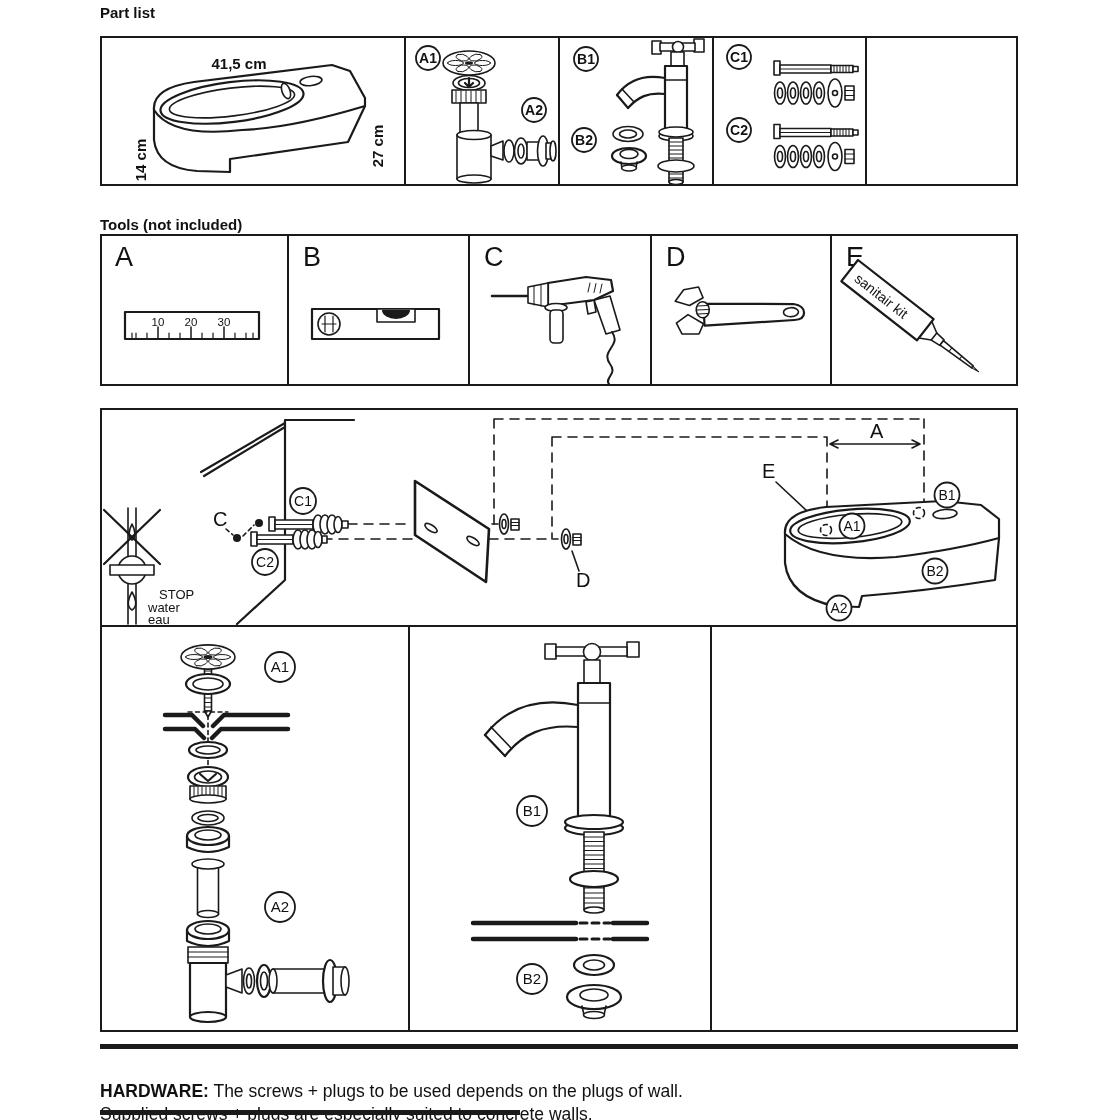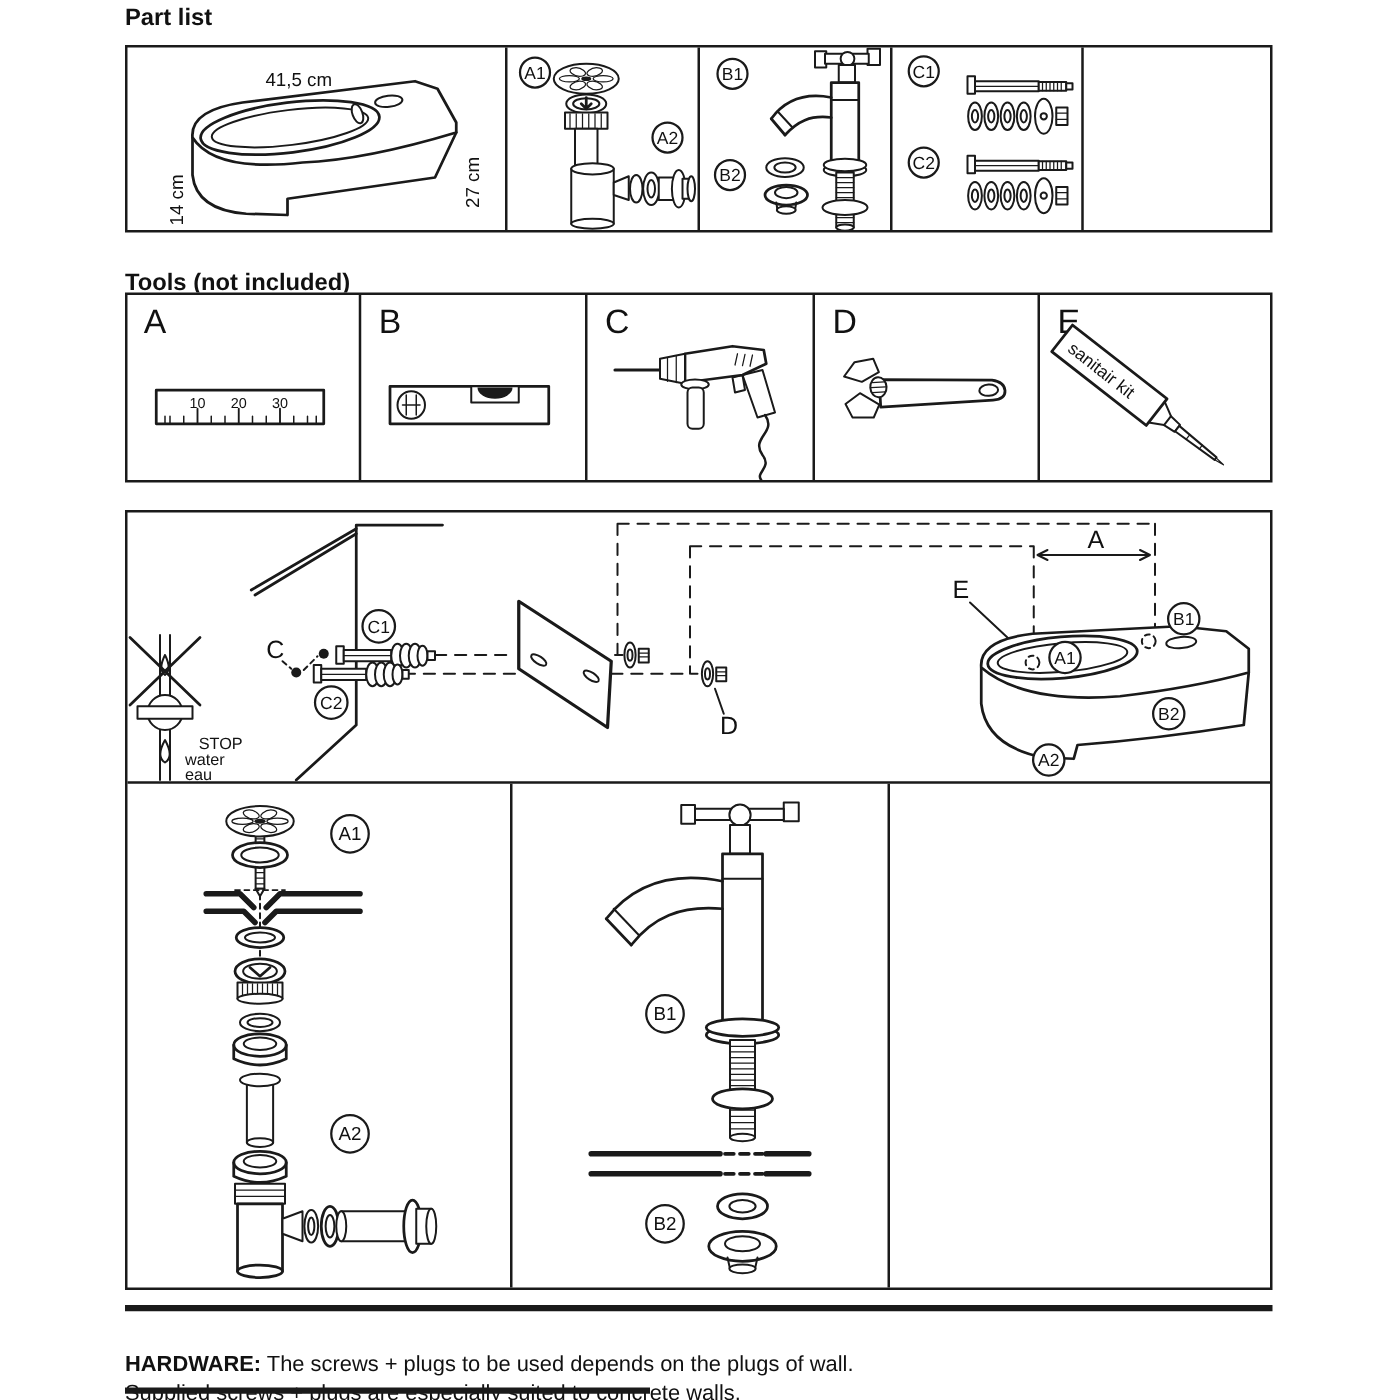--- a/index.html
+++ b/index.html
@@ -1,18 +1,18 @@
 <!DOCTYPE html>
 <html><head>
 <meta charset="utf-8">
 <style>
   html,body{margin:0;padding:0;background:#fff;}
   .page{position:relative;width:1120px;height:1120px;background:#fff;
         font-family:"Liberation Sans",sans-serif;color:#111;overflow:hidden;}
-  .title{position:absolute;left:100px;margin:0;font-size:19px;font-weight:bold;color:#111;}
+  .title{position:absolute;left:100px;margin:0;font-size:15px;font-weight:bold;color:#111;}
   .table{position:absolute;left:100px;width:914px;display:flex;
          border:2px solid #1a1a1a;background:#fff;}
   .cell{position:relative;border-right:2px solid #1a1a1a;box-sizing:content-box;}
   .cell:last-child{border-right:none;}
   .main-panel{position:absolute;left:100px;top:408px;width:914px;height:620px;
               border:2px solid #1a1a1a;background:#fff;}
   .scene{position:absolute;left:0;top:0;width:914px;height:215px;
          border-bottom:2px solid #1a1a1a;}
   .sub-row{position:absolute;left:0;top:217px;width:914px;height:403px;display:flex;}
   .sub{position:relative;border-right:2px solid #1a1a1a;}
@@ -41,21 +41,21 @@
   .small-txt{font-size:13px;}
   .tube-txt{font-size:14px;}
 </style>
 </head>
 <body>
 
 <div class="page">
 
   <h1 class="title" style="top:4px;">Part list</h1>
 
-  <div class="table" style="top:36px;height:146px;">
+  <div class="table" style="top:36px;height:146px;font-weight:bold;">
 
     <div class="cell" style="width:302px;">
       <svg width="302" height="146" viewBox="0 0 302 146">
         <path class="s s2 f" d="M 52,72 L 52,102 Q 55,130 95,133 L 128,134 L 128,121 L 246,104 L 263,68"></path>
         <path class="s s2 f" d="M 52,72 Q 50,50 92,44 L 230,27 L 248,33 L 263,60 L 263,68 Q 190,90 140,92 Q 70,100 52,72 Z"></path>
         <ellipse class="s s2 f" transform="rotate(-7 130 64)" cx="130" cy="64" rx="72" ry="20"></ellipse>
         <ellipse class="s" transform="rotate(-7 130 64)" cx="130" cy="64" rx="63" ry="14"></ellipse>
         <ellipse class="s f" transform="rotate(-20 184 53)" cx="184" cy="53" rx="4" ry="8"></ellipse>
         <ellipse class="s f" transform="rotate(-7 209 43)" cx="209" cy="43" rx="11" ry="4.5"></ellipse>
         <text class="dim" x="137" y="31">41,5 cm</text>

